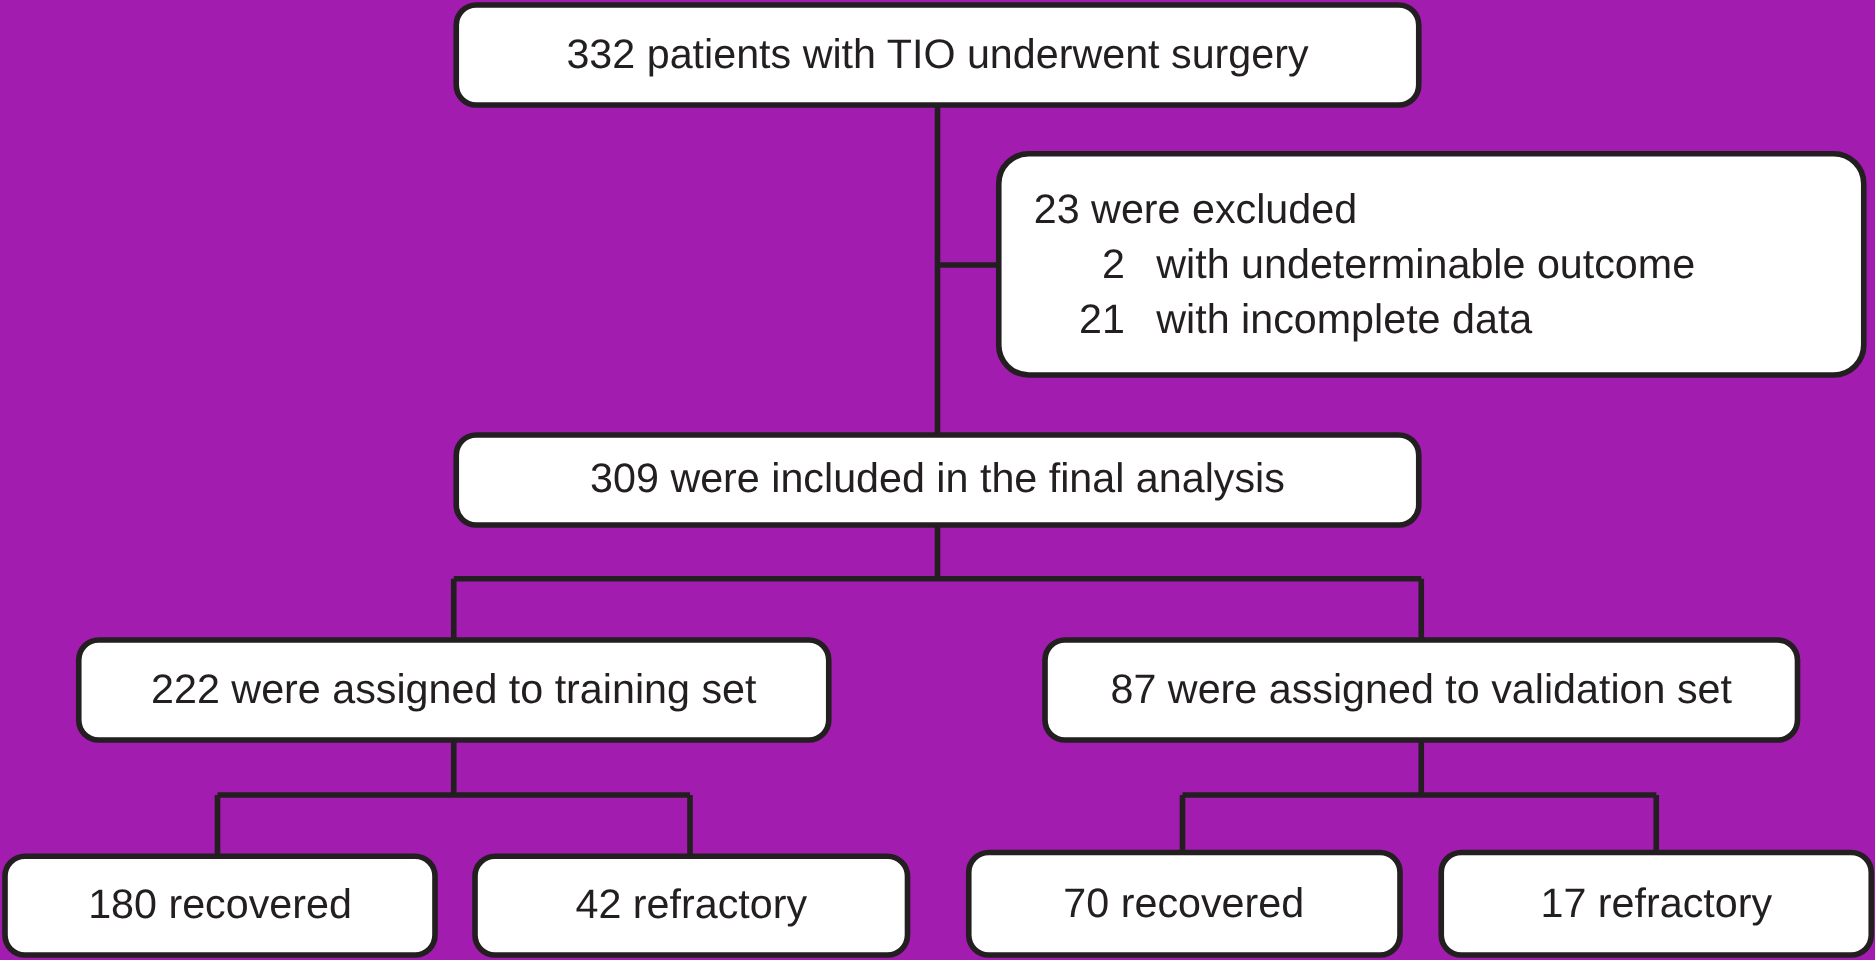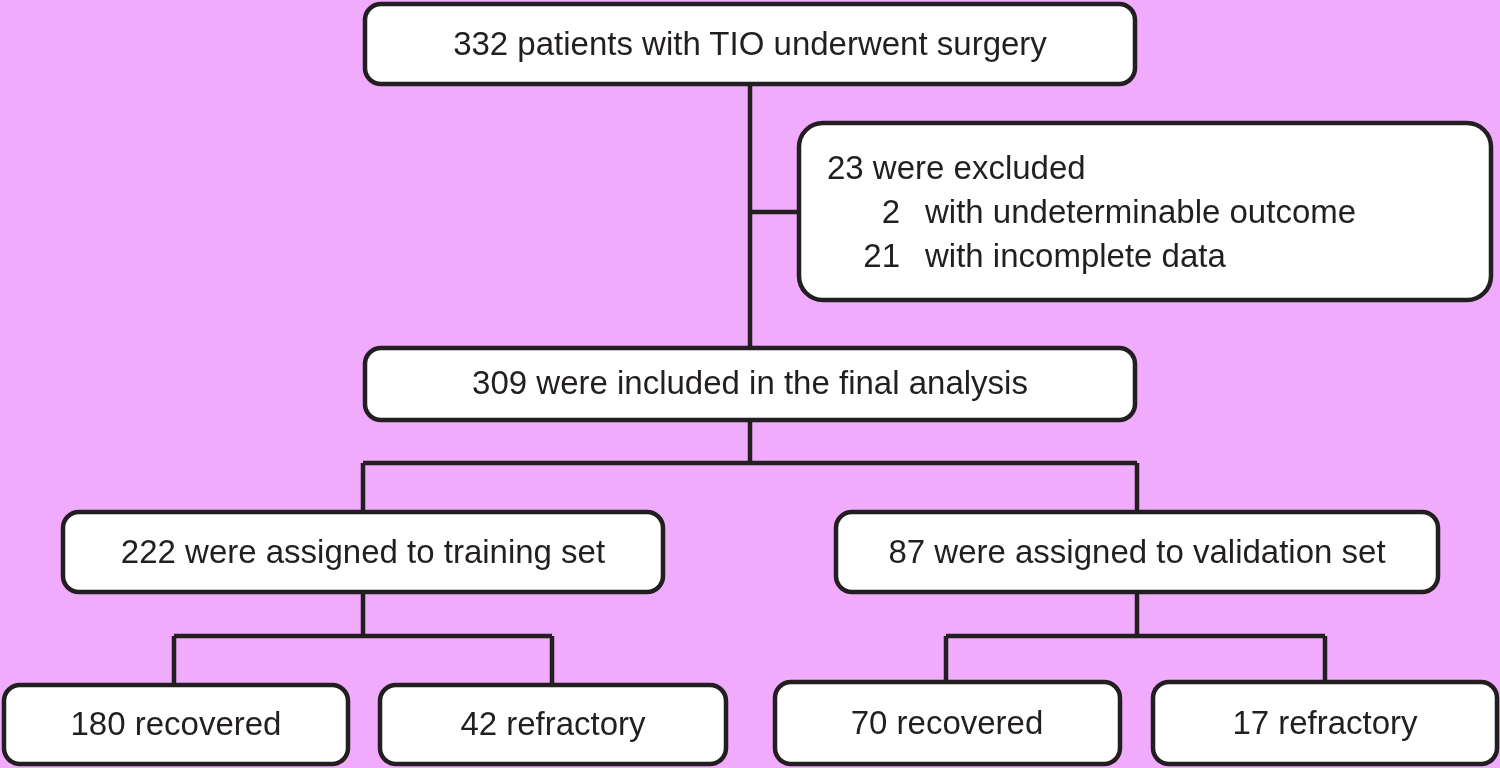--- a/index.html
+++ b/index.html
@@ -11,21 +11,21 @@
   body {
     width: 1500px;
     height: 768px;
     overflow: hidden;
     font-family: "Liberation Sans", sans-serif;
   }
   #flow-root {
     position: relative;
     width: 1500px;
     height: 768px;
-    background: #f0abfc;
+    background: #a21caf;
   }
   #flow-svg {
     position: absolute;
     top: 0;
     left: 0;
     width: 1500px;
     height: 768px;
     display: block;
   }
   .node-box {

